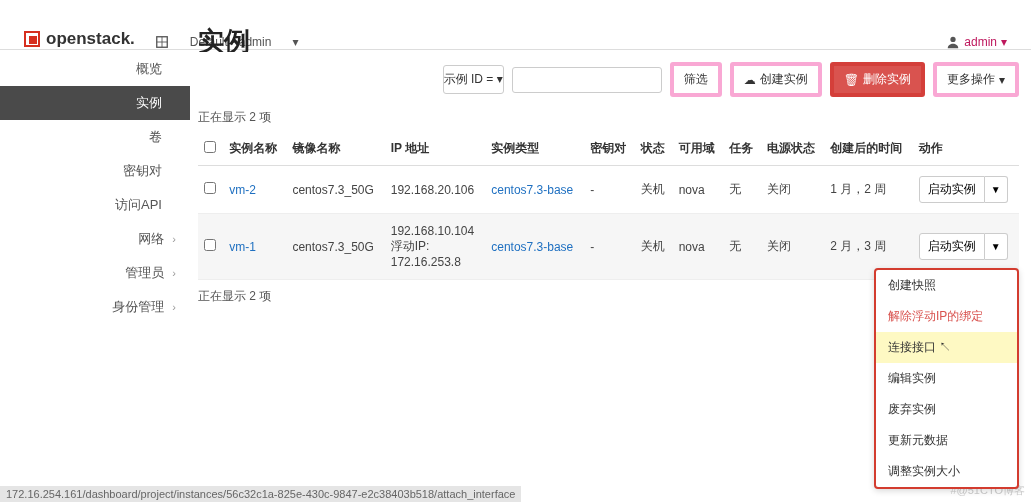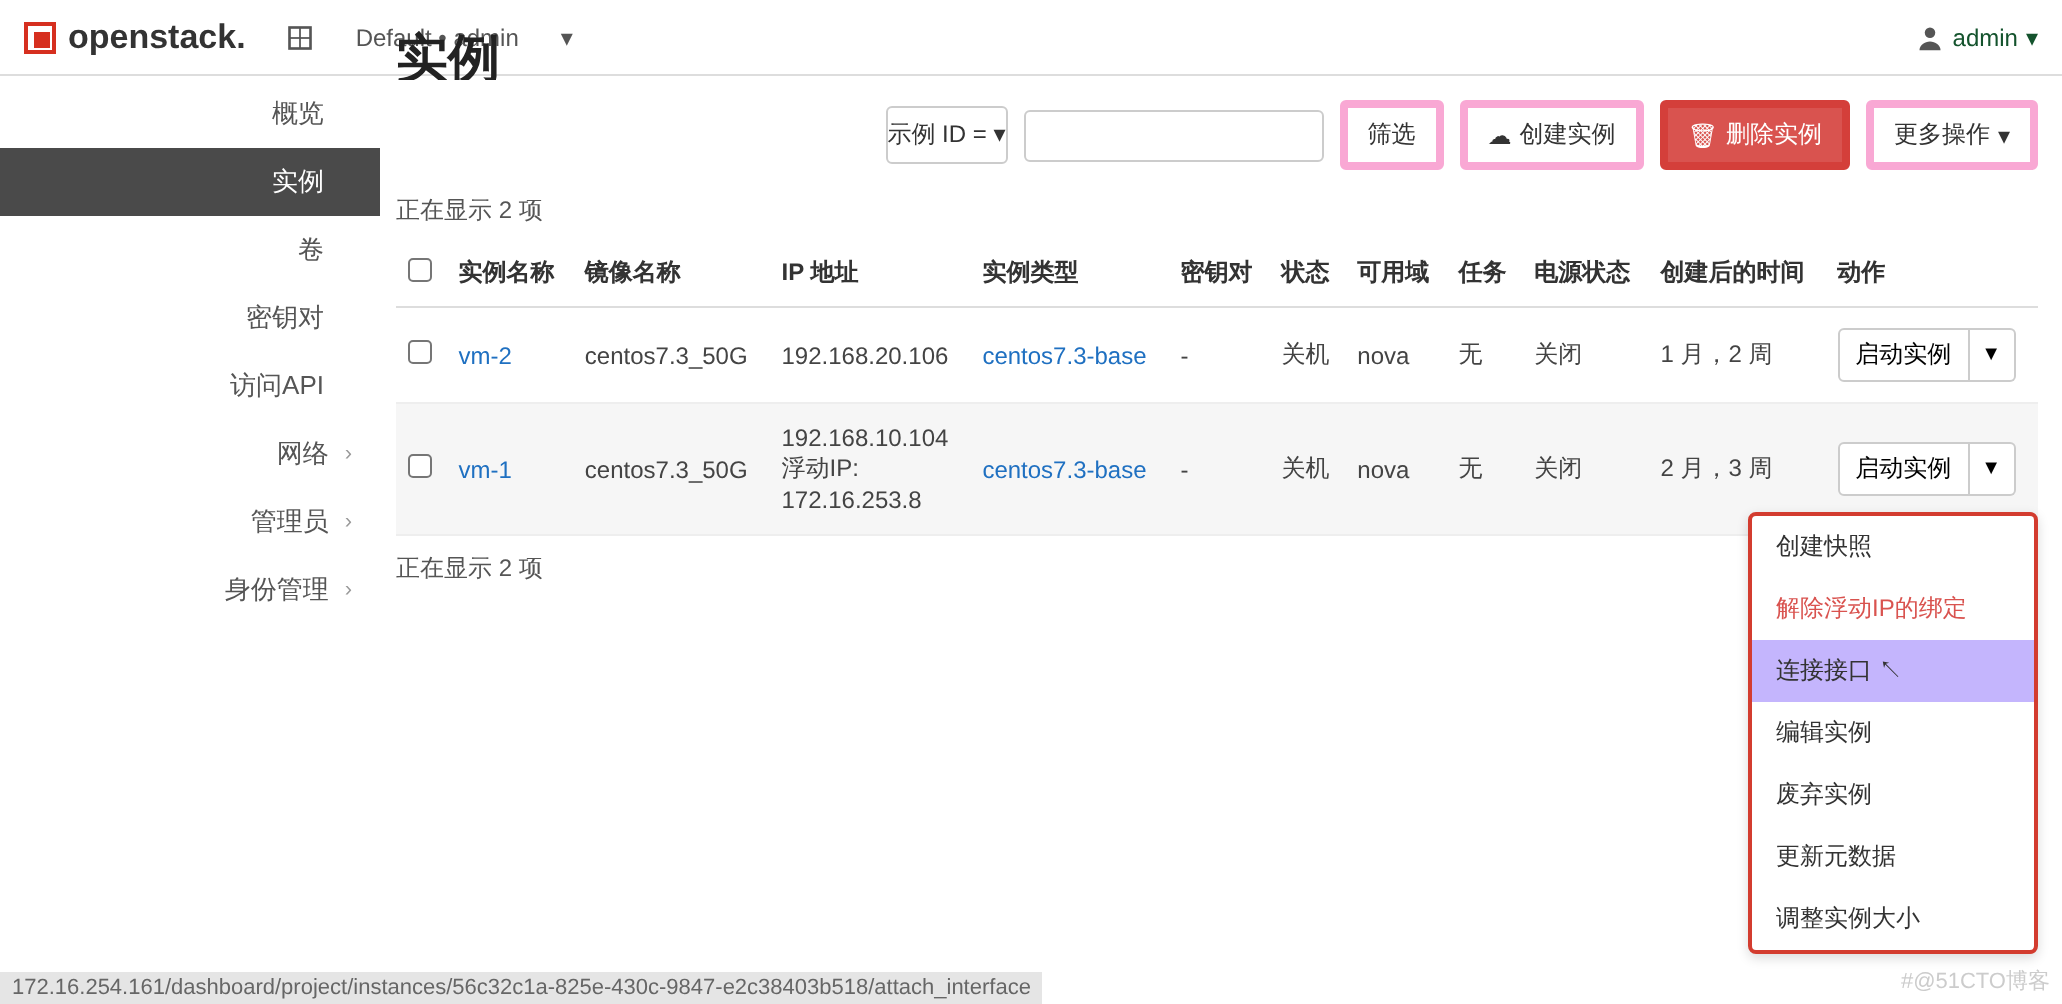--- a/index.html
+++ b/index.html
@@ -1,24 +1,24 @@
 <!DOCTYPE html>
 <html><head>
 <meta charset="utf-8">
 <style>
 *{margin:0;padding:0;box-sizing:border-box;font-family:"Helvetica Neue",Arial,"Microsoft YaHei",sans-serif}
 body{background:#fff;font-size:13px;color:#333;width:1031px;height:502px;overflow:hidden;position:relative}
-.topbar{height:38px;border-bottom:1px solid #ddd;display:flex;align-items:center;padding:0 12px;background:#fff}
+.topbar{height:50px;border-bottom:1px solid #ddd;display:flex;align-items:flex-end;padding:0 24px;background:#fff}
 .logo-box{display:flex;align-items:center;gap:6px}
 .logo-sq{width:16px;height:16px;border:2px solid #d62f1f;position:relative}
 .logo-sq::after{content:"";position:absolute;width:8px;height:8px;background:#d62f1f;top:3px;left:3px}
 .logo-text{font-size:17px;font-weight:600;color:#333}
 .proj-sel{margin-left:20px;display:flex;align-items:center;gap:21px;color:#555;font-size:12px;cursor:pointer}
 .spacer{flex:1}
-.user-sel{display:flex;align-items:center;gap:4px;color:#14532d;font-size:12px;cursor:pointer}
+.user-sel{display:flex;align-items:center;gap:4px;color:#be185d;font-size:12px;cursor:pointer}
 .ico{display:inline-block;width:14px;height:14px;fill:#555}
 .layout{display:flex;height:calc(100% - 38px)}
 .sidebar{width:190px;padding-top:2px}
 .sb-item{text-align:right;padding:8px 14px;font-size:13px;color:#555;cursor:pointer;display:flex;justify-content:flex-end;align-items:center;gap:8px}
 .sb-item.active{background:#4a4a4a;color:#fff}
 .sb-item.indent{padding-right:14px}
 .sb-item.top{padding-right:28px}
 .chev{font-size:11px;color:#999}
 .main{flex:1;padding:2px 12px 0 8px;position:relative}
 .page-title{font-size:26px;font-weight:700;margin-bottom:10px;color:#222;margin-top:-28px;overflow:hidden;height:28px}
@@ -33,21 +33,21 @@
 .tbl td{font-size:12px;padding:10px 6px;border-bottom:1px solid #eee;color:#444;vertical-align:middle}
 .tbl tbody tr:nth-child(even){background:#f6f6f6}
 .link{color:#1f70c1;cursor:pointer}
 .chk{width:12px;height:12px}
 .action-btn{border:1px solid #ccc;background:#fff;padding:4px 8px;font-size:12px;border-radius:3px 0 0 3px;cursor:pointer}
 .action-caret{border:1px solid #ccc;border-left:none;background:#fff;padding:4px 6px;font-size:10px;border-radius:0 3px 3px 0;cursor:pointer}
 .action-wrap{display:flex;white-space:nowrap}
 .dropdown{position:absolute;right:12px;top:218px;width:145px;background:#fff;border:2px solid #d33c2f;border-radius:4px;box-shadow:0 2px 6px rgba(0,0,0,.15);z-index:50}
 .dropdown-item{padding:7px 12px;font-size:12px;color:#333;cursor:pointer}
 .dropdown-item.danger{color:#d9534f}
-.dropdown-item.hover{background:#c4b5fd}
+.dropdown-item.hover{background:#fef9c3}
 .statusbar{position:absolute;bottom:0;left:0;font-size:11px;color:#666;background:#e5e5e5;padding:2px 6px}
 .watermark{position:absolute;bottom:4px;right:6px;font-size:11px;color:#ccc}
 </style>
 </head>
 <body>
 
 <div class="topbar">
   <div class="logo-box">
     <span class="logo-sq"></span>
     <span class="logo-text">openstack.</span>

